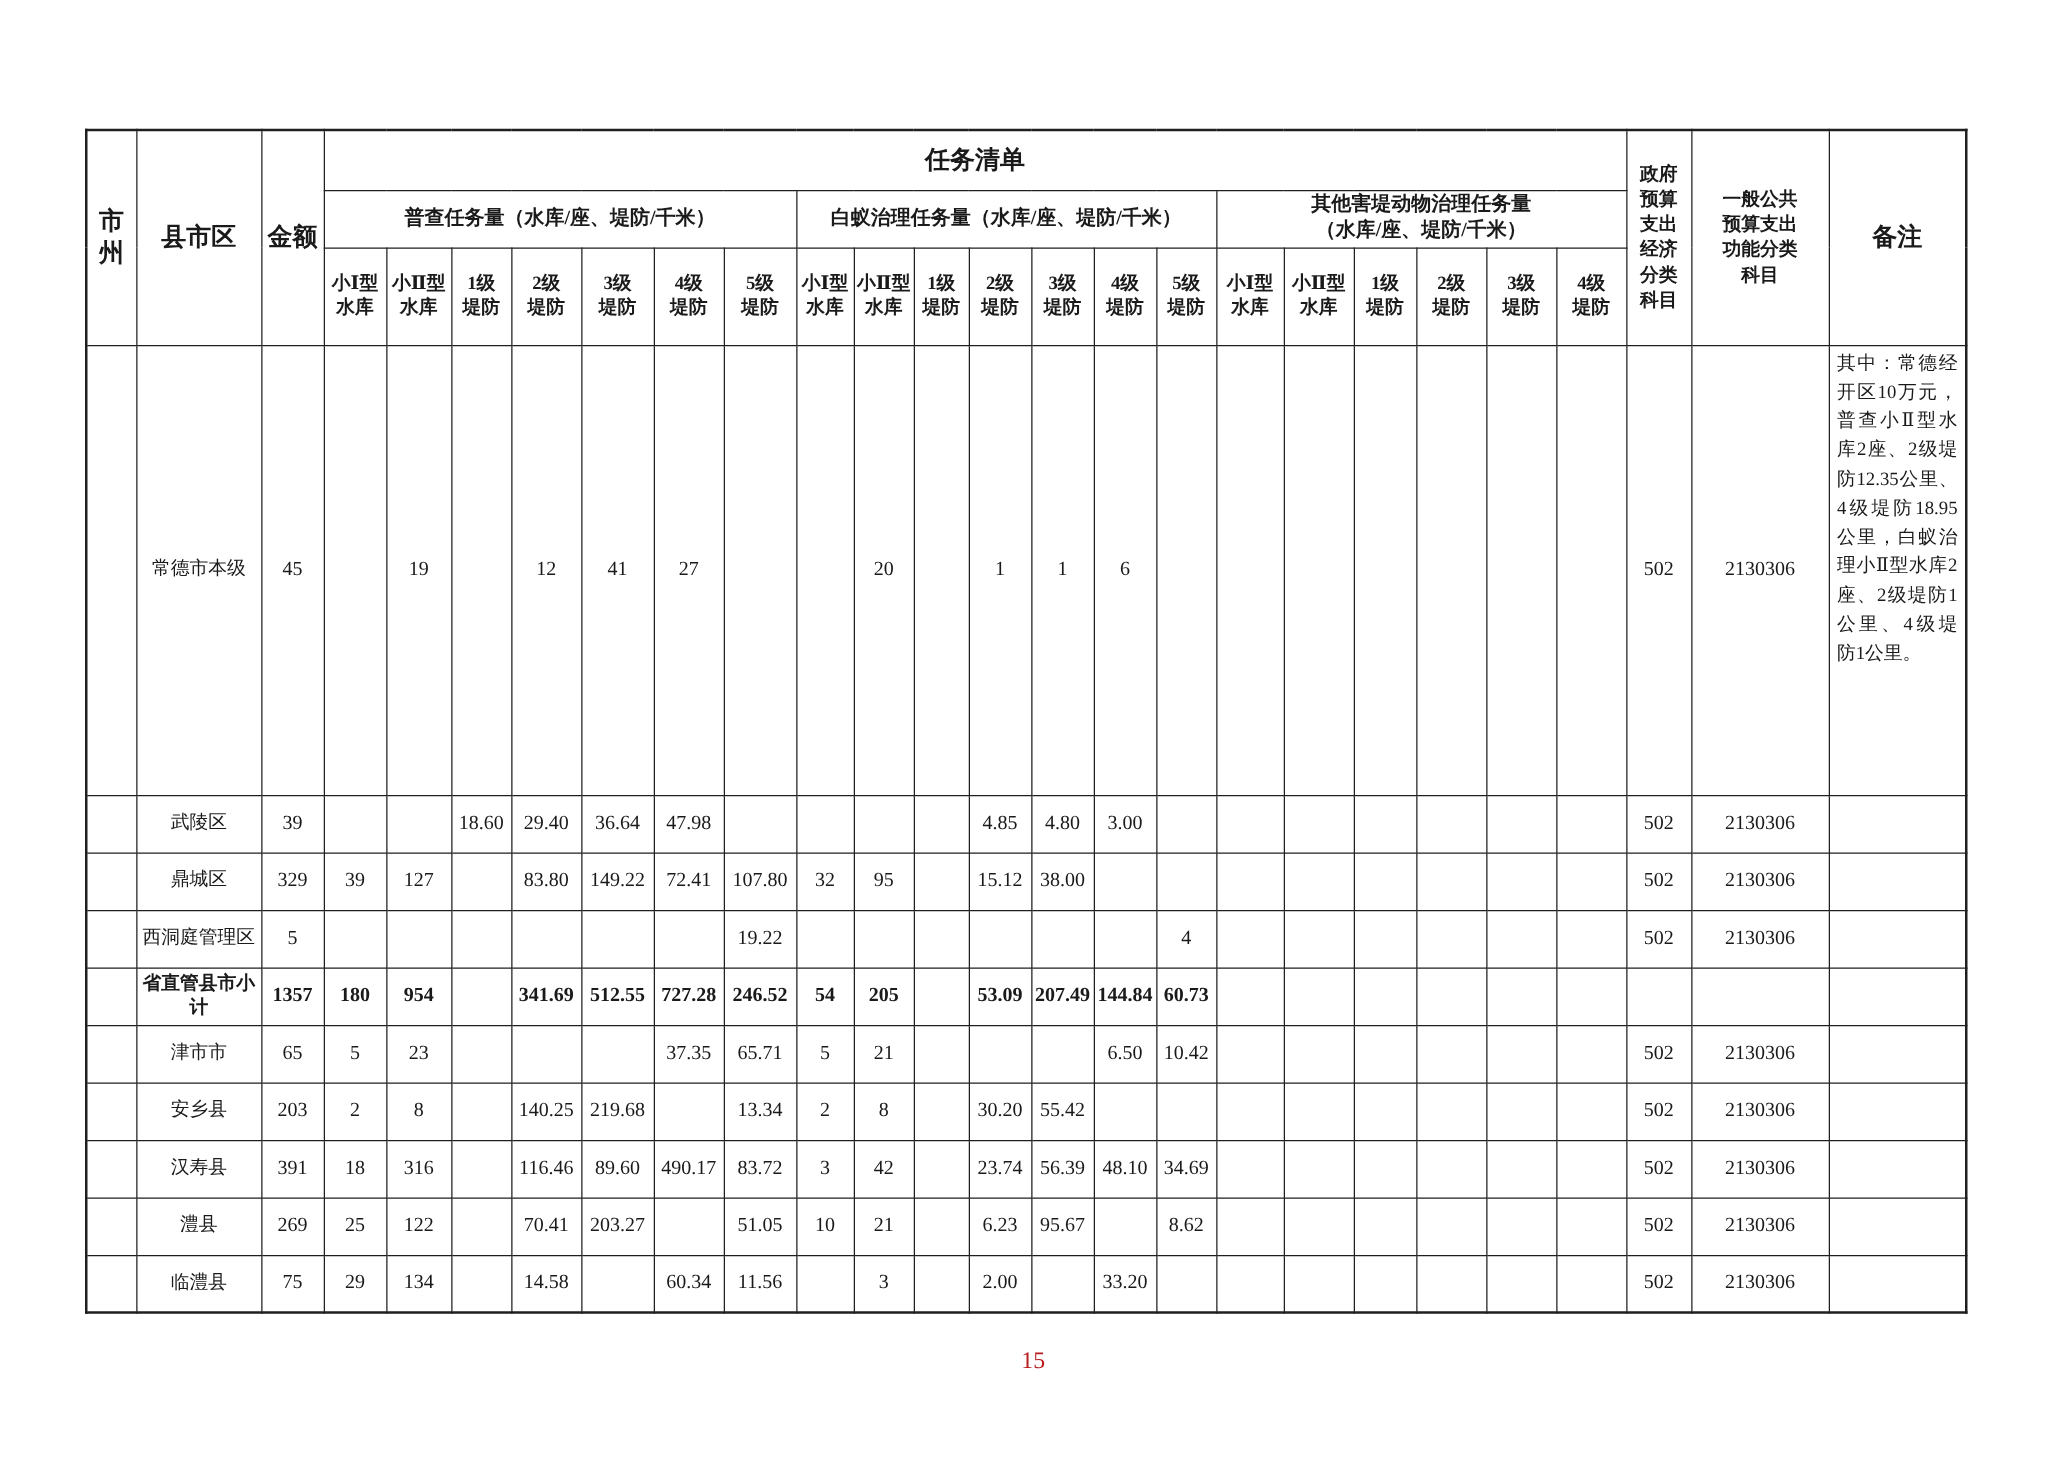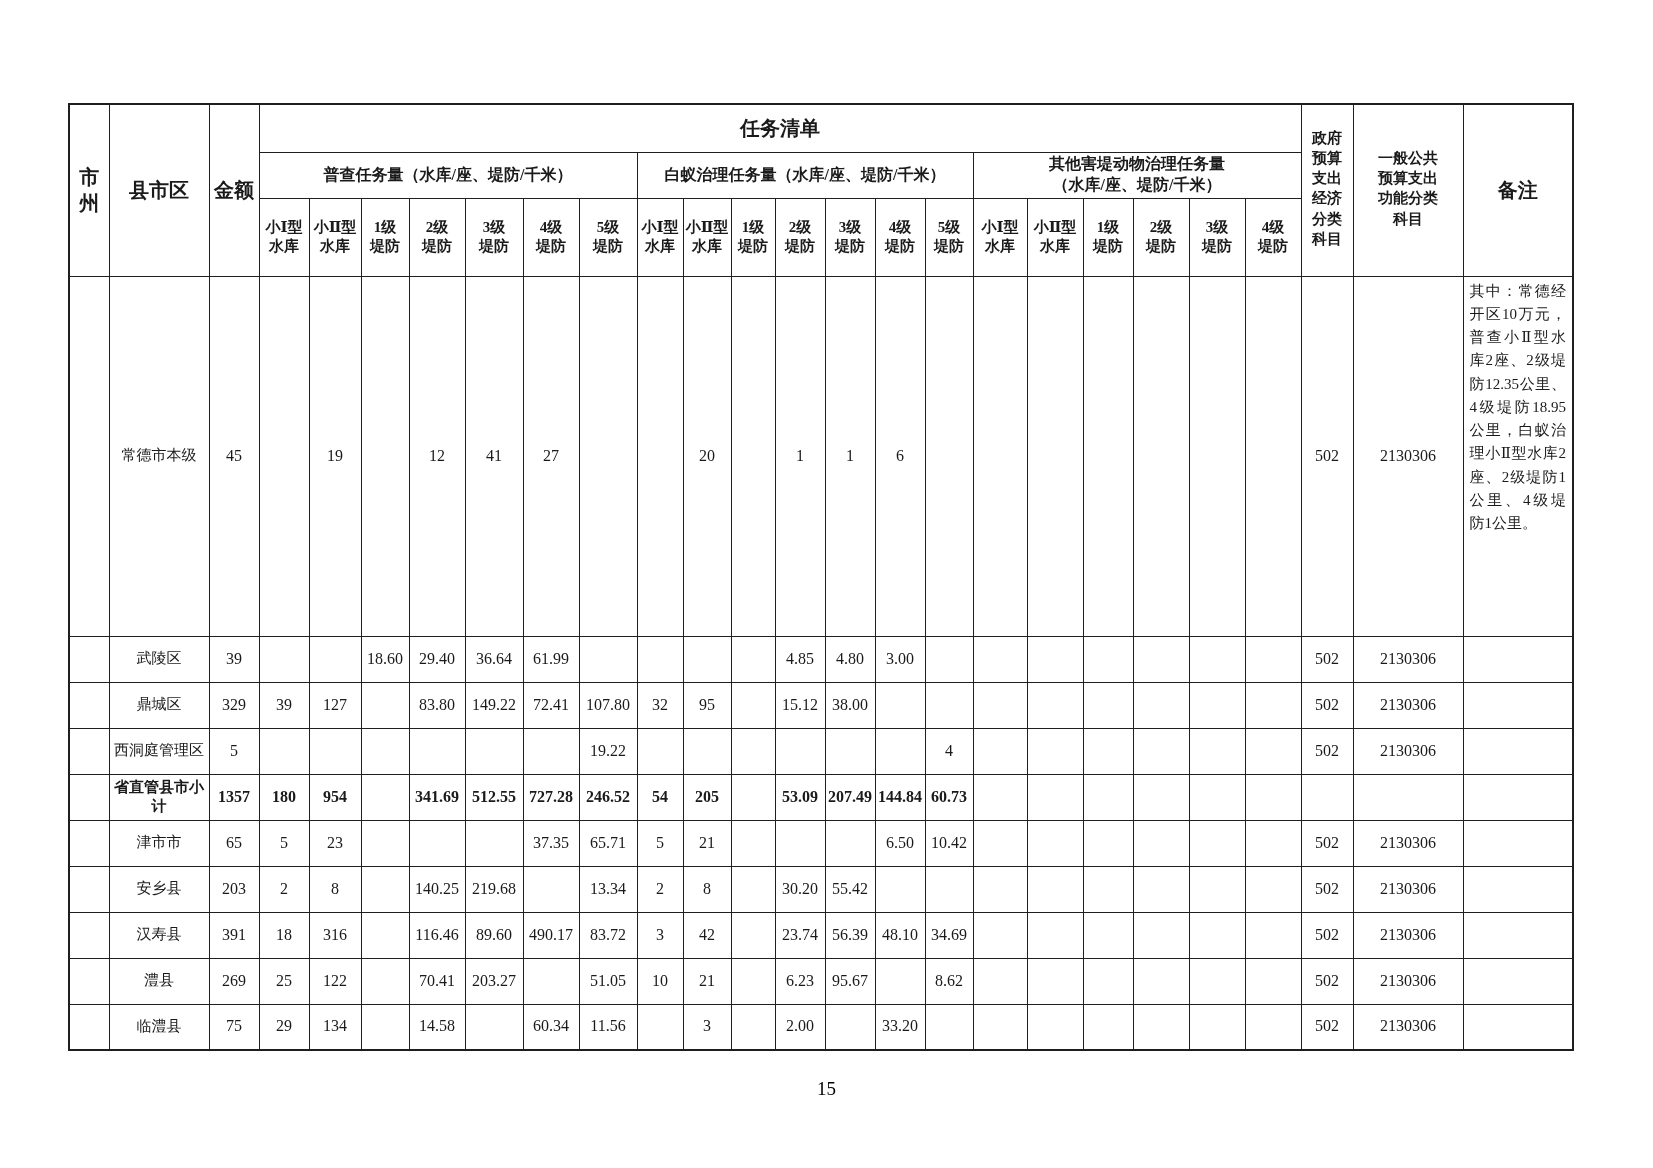--- a/index.html
+++ b/index.html
@@ -37,41 +37,41 @@
   }
   thead th {
     font-weight: bold;
     font-size: 20px;
   }
   tr.hrow-top    { height: 48px; }
   tr.hrow-group  { height: 46px; }
   tr.hrow-leaf   { height: 62px; }
   th.group-label { white-space: pre-line; font-size: 16px; }
   th.leaf        { white-space: pre-line; font-size: 15px; padding: 19px 1px; }
-  th.vert-label  { white-space: pre-line; font-size: 15px; line-height: 1.35; font-family: Liberation Mono, monospace; }
+  th.vert-label  { white-space: pre-line; font-size: 15px; line-height: 1.35; }
   tbody tr { height: 46px; }
   tbody tr.tall-row { height: 360px; }
   tbody td { font-size: 16px; }
   td.county-cell { font-size: 15px; padding: 1px 3px; margin-top: 24px; }
   td.remark-cell {
     vertical-align: top;
     text-align: justify;
     font-size: 15px;
     line-height: 1.55;
     padding: 3px 6px;
   }
   tbody tr.bold-row td { font-weight: bold; }
   .page-number {
     position: absolute;
     top: 1078px;
     left: 0;
     right: 0;
     text-align: center;
     font-size: 19px;
-    color: #000000;
+    color: #b91c1c;
   }
 </style>
 </head>
 <body>
 
 <div class="page">
 
   <table class="budget">
     <colgroup>
       <col style="width:40px">
@@ -199,21 +199,21 @@
         </tr>
         <tr>
           <td></td>
           <td class="county-cell">武陵区</td>
           <td>39</td>
           <td></td>
           <td></td>
           <td>18.60</td>
           <td>29.40</td>
           <td>36.64</td>
-          <td>61.99</td>
+          <td>47.98</td>
           <td></td>
           <td></td>
           <td></td>
           <td></td>
           <td>4.85</td>
           <td>4.80</td>
           <td>3.00</td>
           <td></td>
           <td></td>
           <td></td>

